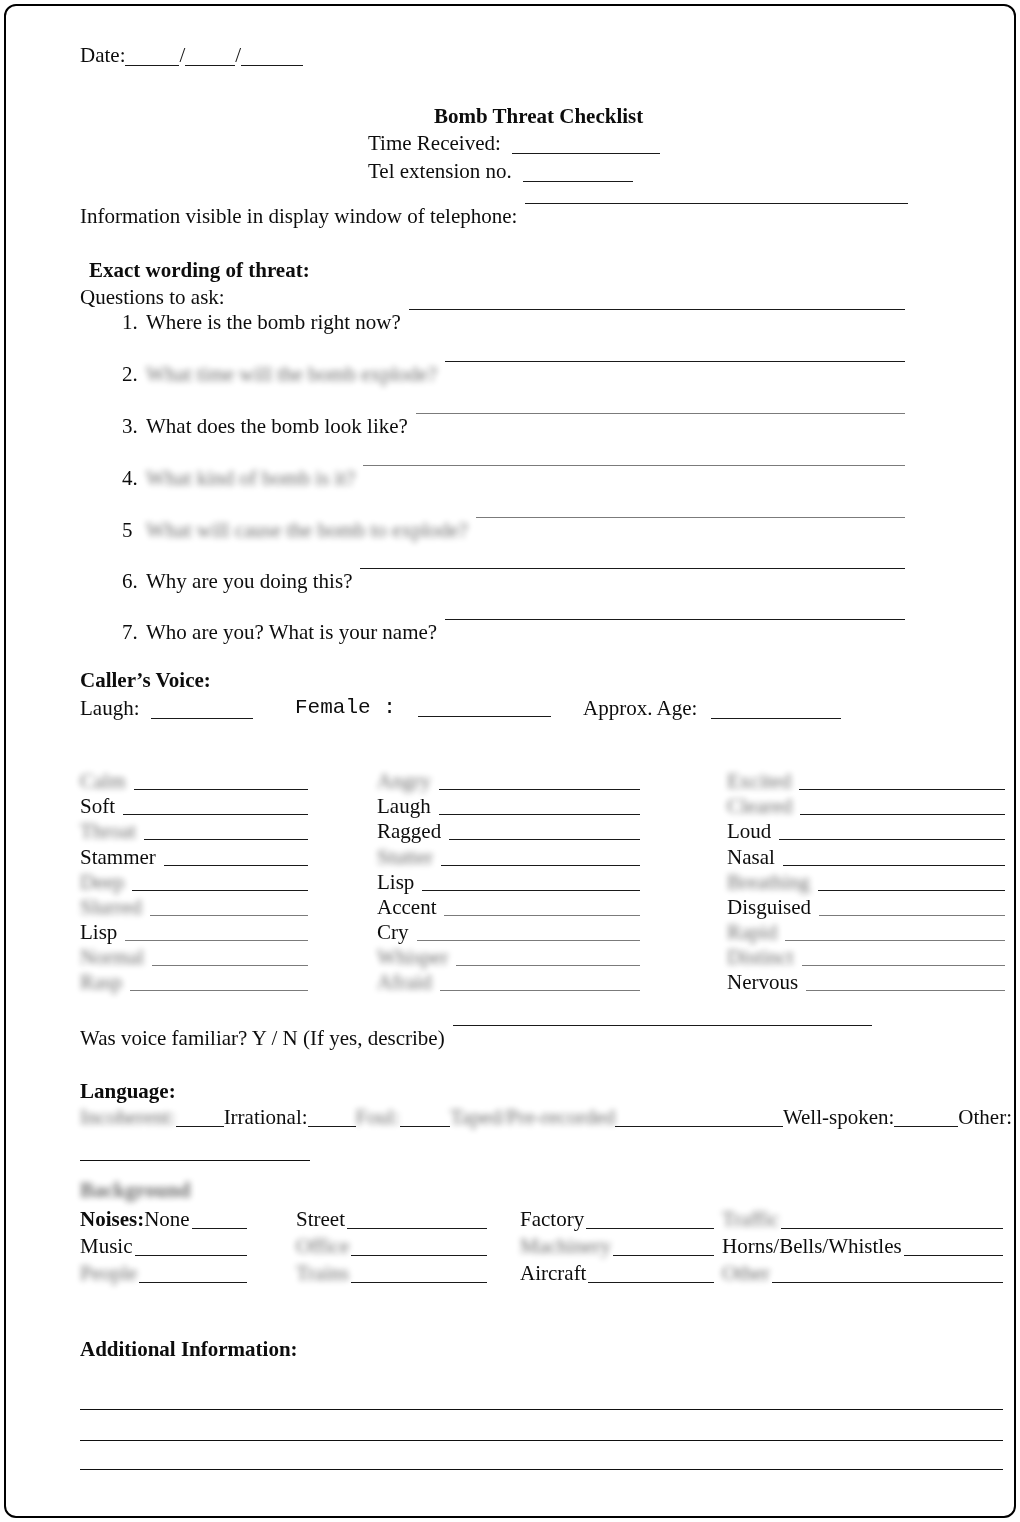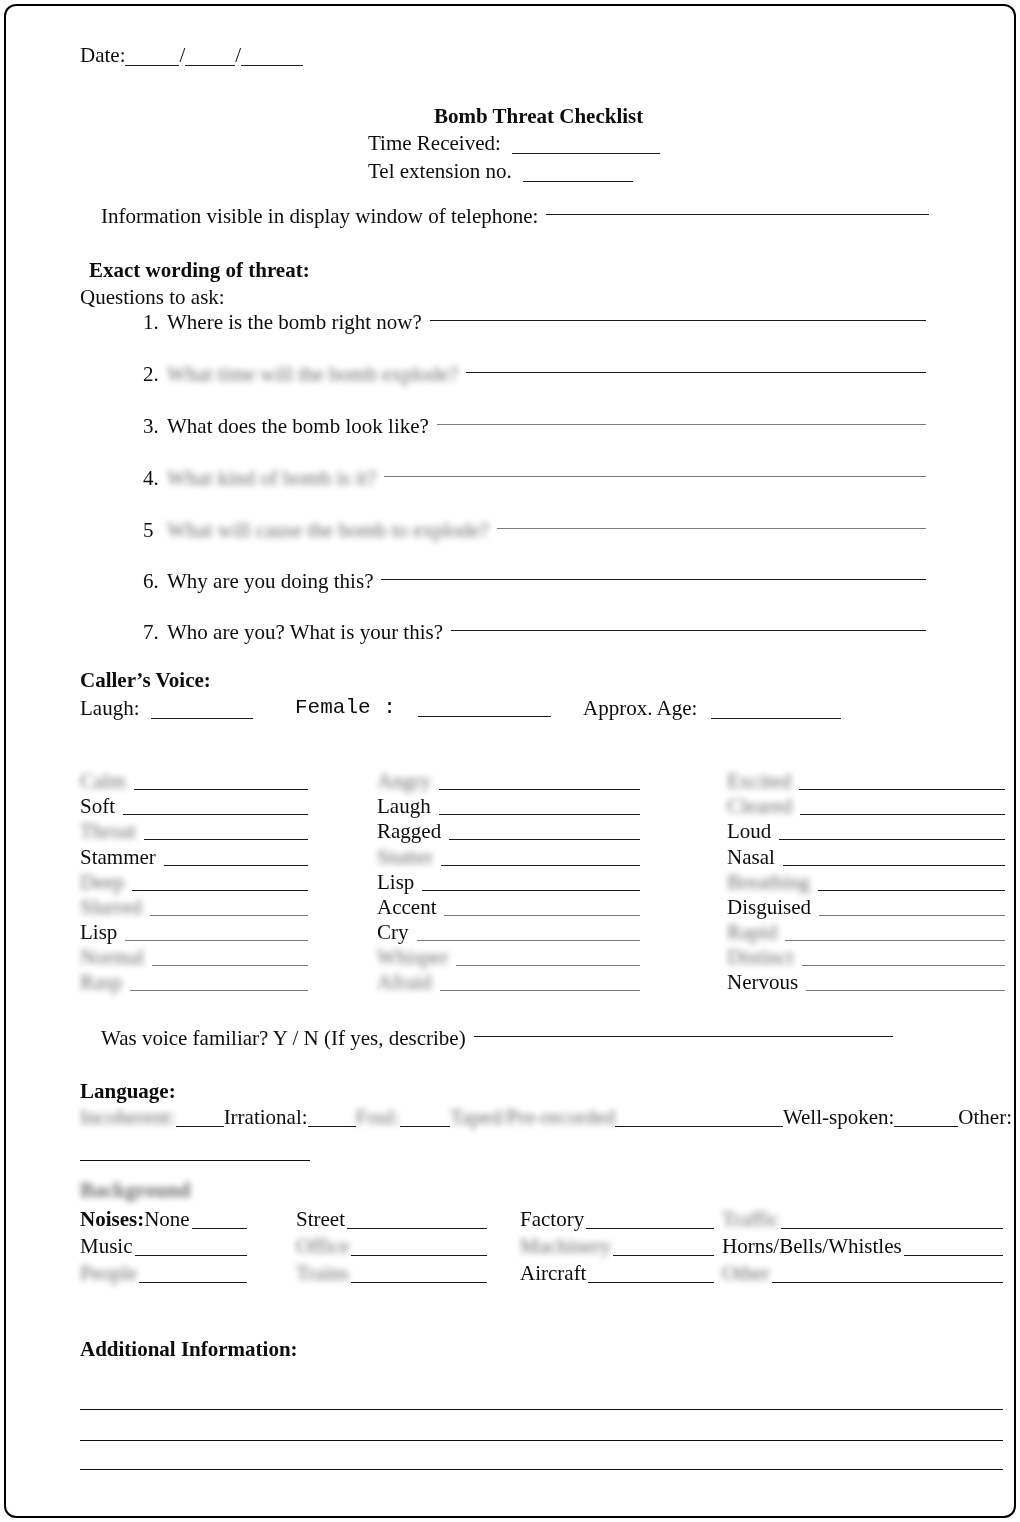--- a/index.html
+++ b/index.html
@@ -8,21 +8,21 @@
     font-family:"Liberation Serif","DejaVu Serif",serif;
     font-size:21px;line-height:26px;color:#0d0d0d;
   }
   .frame{position:absolute;left:4px;top:4px;right:4px;bottom:4px;
     border:2px solid #000;border-radius:12px;pointer-events:none;}
   .abs{position:absolute;white-space:nowrap;}
   .bold{font-weight:bold;}
   
   .blank{display:inline-block;height:3px;border-bottom:1.6px solid #1a1a1a;vertical-align:-4px;}
   
-  .frow{position:absolute;display:flex;align-items:center;white-space:nowrap;margin-left:21px;}
+  .frow{position:absolute;display:flex;align-items:flex-start;white-space:nowrap;}
   .frow .fblank{flex:1;height:0;border-bottom:1.6px solid #1a1a1a;margin-left:8px;margin-bottom:3px;min-width:18px;}
   .gray{border-bottom-color:#7b7b7b !important;}
   .blur{filter:blur(3px);opacity:.62;}
   .qnum{display:inline-block;width:24px;flex:0 0 24px;}
   .v-col{position:absolute;}
   .v-row{display:flex;align-items:flex-end;height:25.15px;white-space:nowrap;}
   .v-row .fblank{flex:1;height:0;border-bottom:1.6px solid #1a1a1a;margin-left:8px;margin-bottom:4px;min-width:14px;}
   .n-cell{position:absolute;display:flex;align-items:flex-end;white-space:nowrap;height:27px;}
   .n-cell .fblank{flex:1;height:0;border-bottom:1.6px solid #1a1a1a;margin-left:2px;margin-bottom:3px;min-width:14px;}
   .hline{position:absolute;border-top:1.7px solid #111;height:0;}
@@ -83,21 +83,21 @@
         <span class="blur">What will cause the bomb to explode?</span>
         <span class="fblank gray"></span>
       </div>
       <div class="frow" style="left: 122px; top: 568px; width: 783px;">
         <span class="qnum">6.</span>
         <span>Why are you doing this?</span>
         <span class="fblank"></span>
       </div>
       <div class="frow" style="left: 122px; top: 619px; width: 783px;">
         <span class="qnum">7.</span>
-        <span>Who are you? What is your this?</span>
+        <span>Who are you? What is your name?</span>
         <span class="fblank"></span>
       </div>
     </div>
 
   <div class="abs bold" style="left:80px;top:667px;">Caller’s Voice:</div>
   <div class="abs" style="left:80px;top:695px;">
     <span>Laugh:</span>
     <span class="blank" style="width:102px;margin-left:6px;"></span>
   </div>
   <div class="abs" style="left:295px;top:695px;font-family:Liberation Mono, monospace;">

